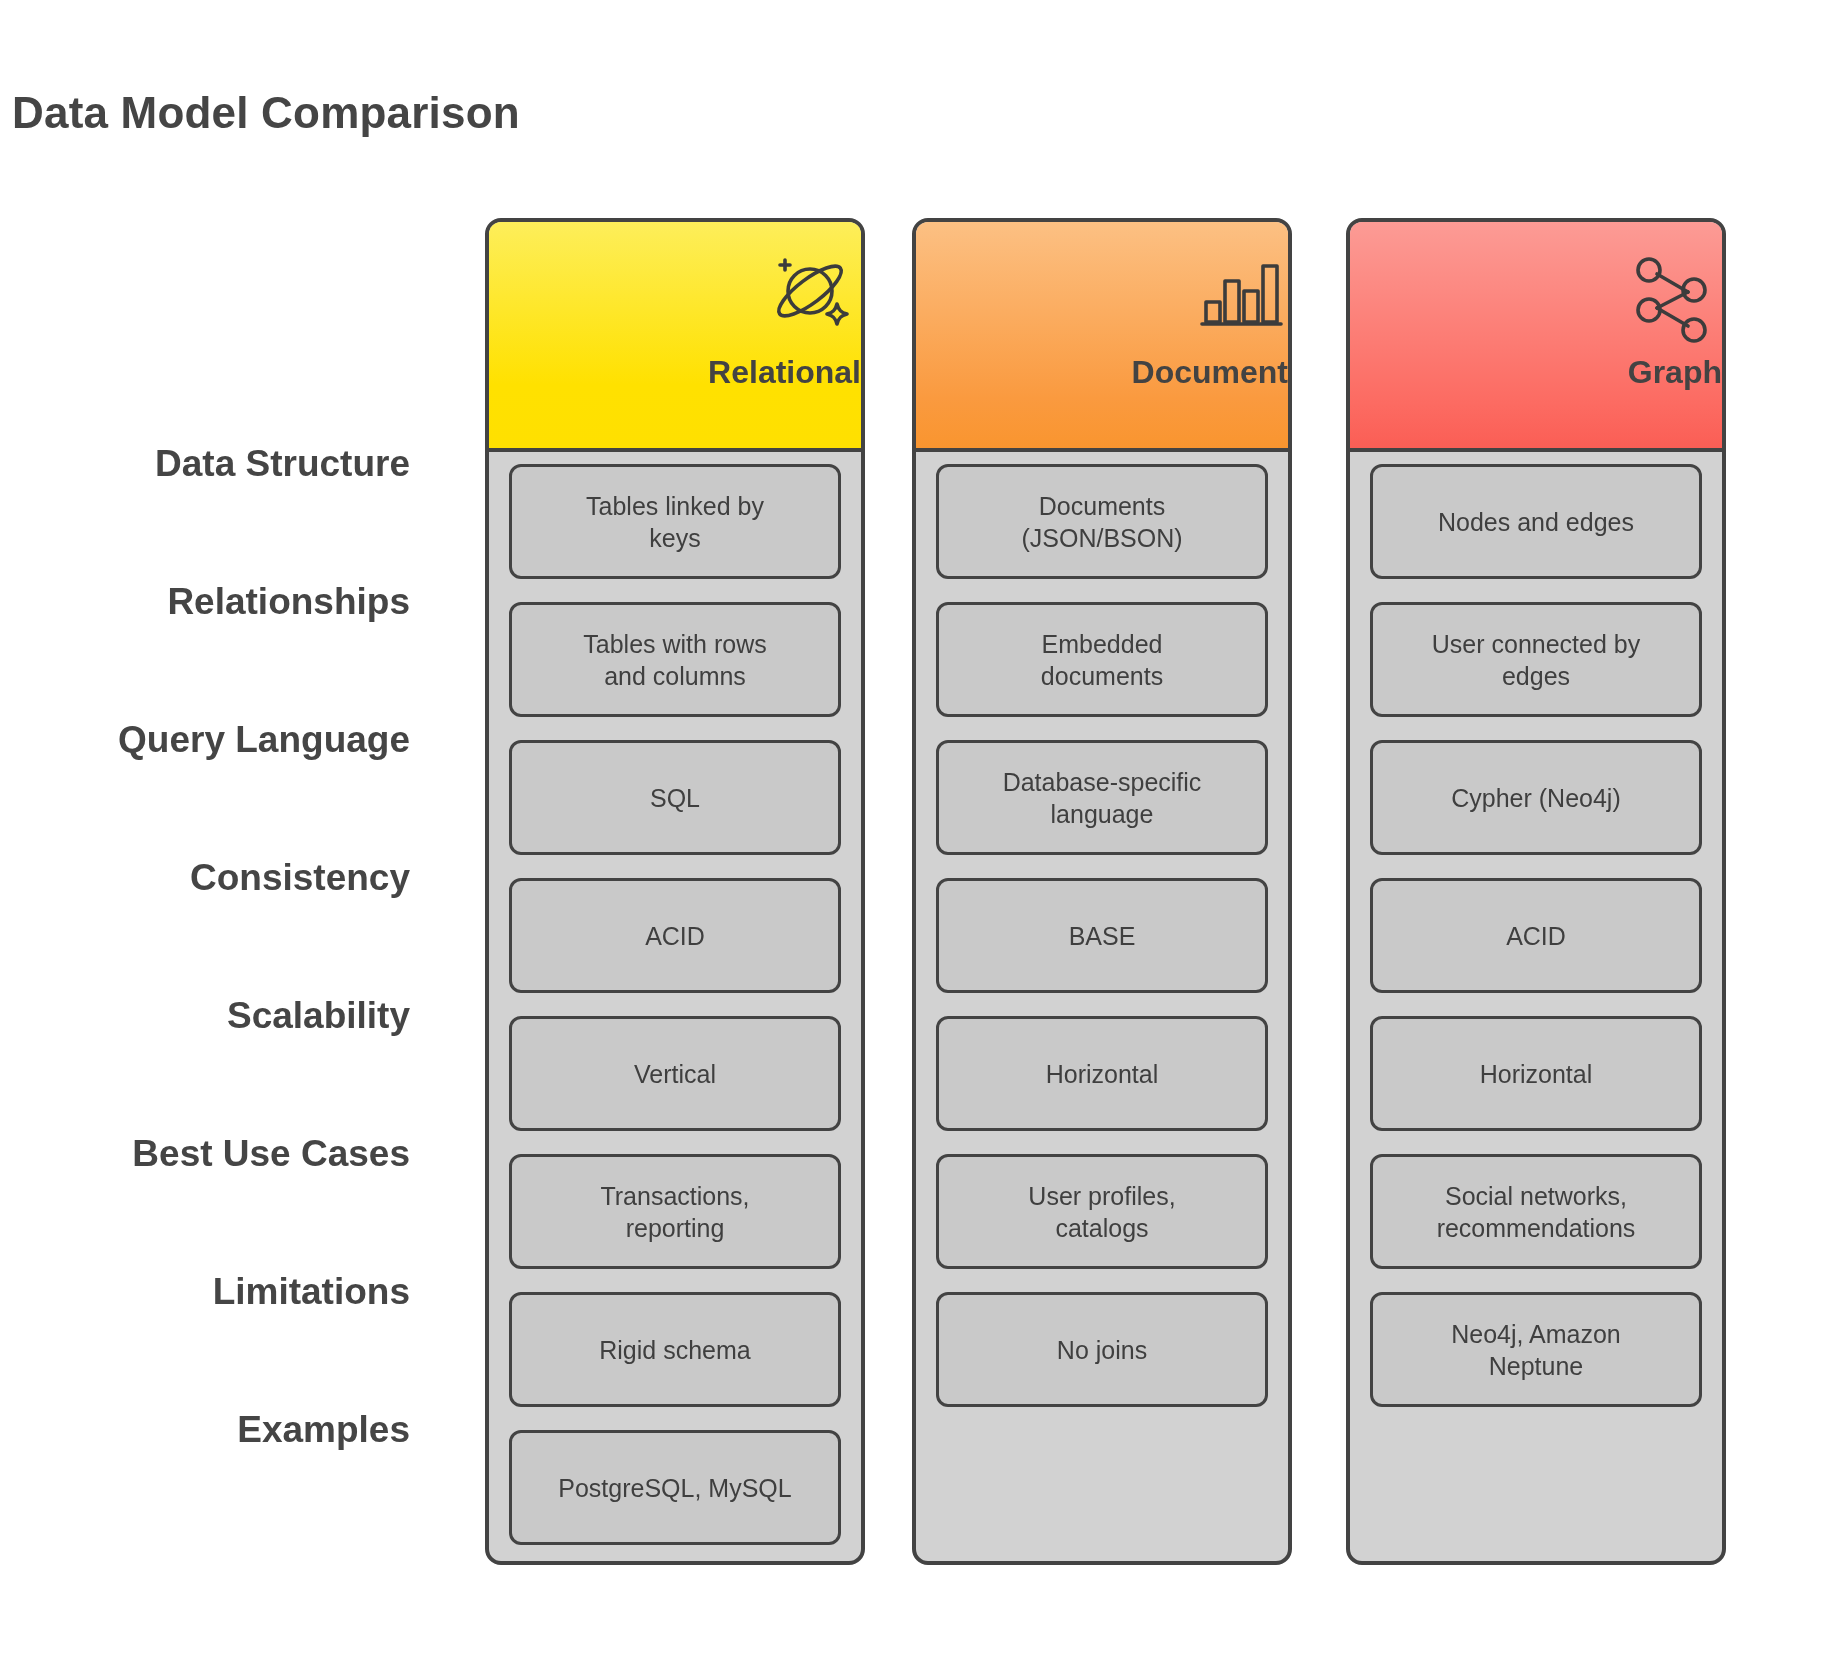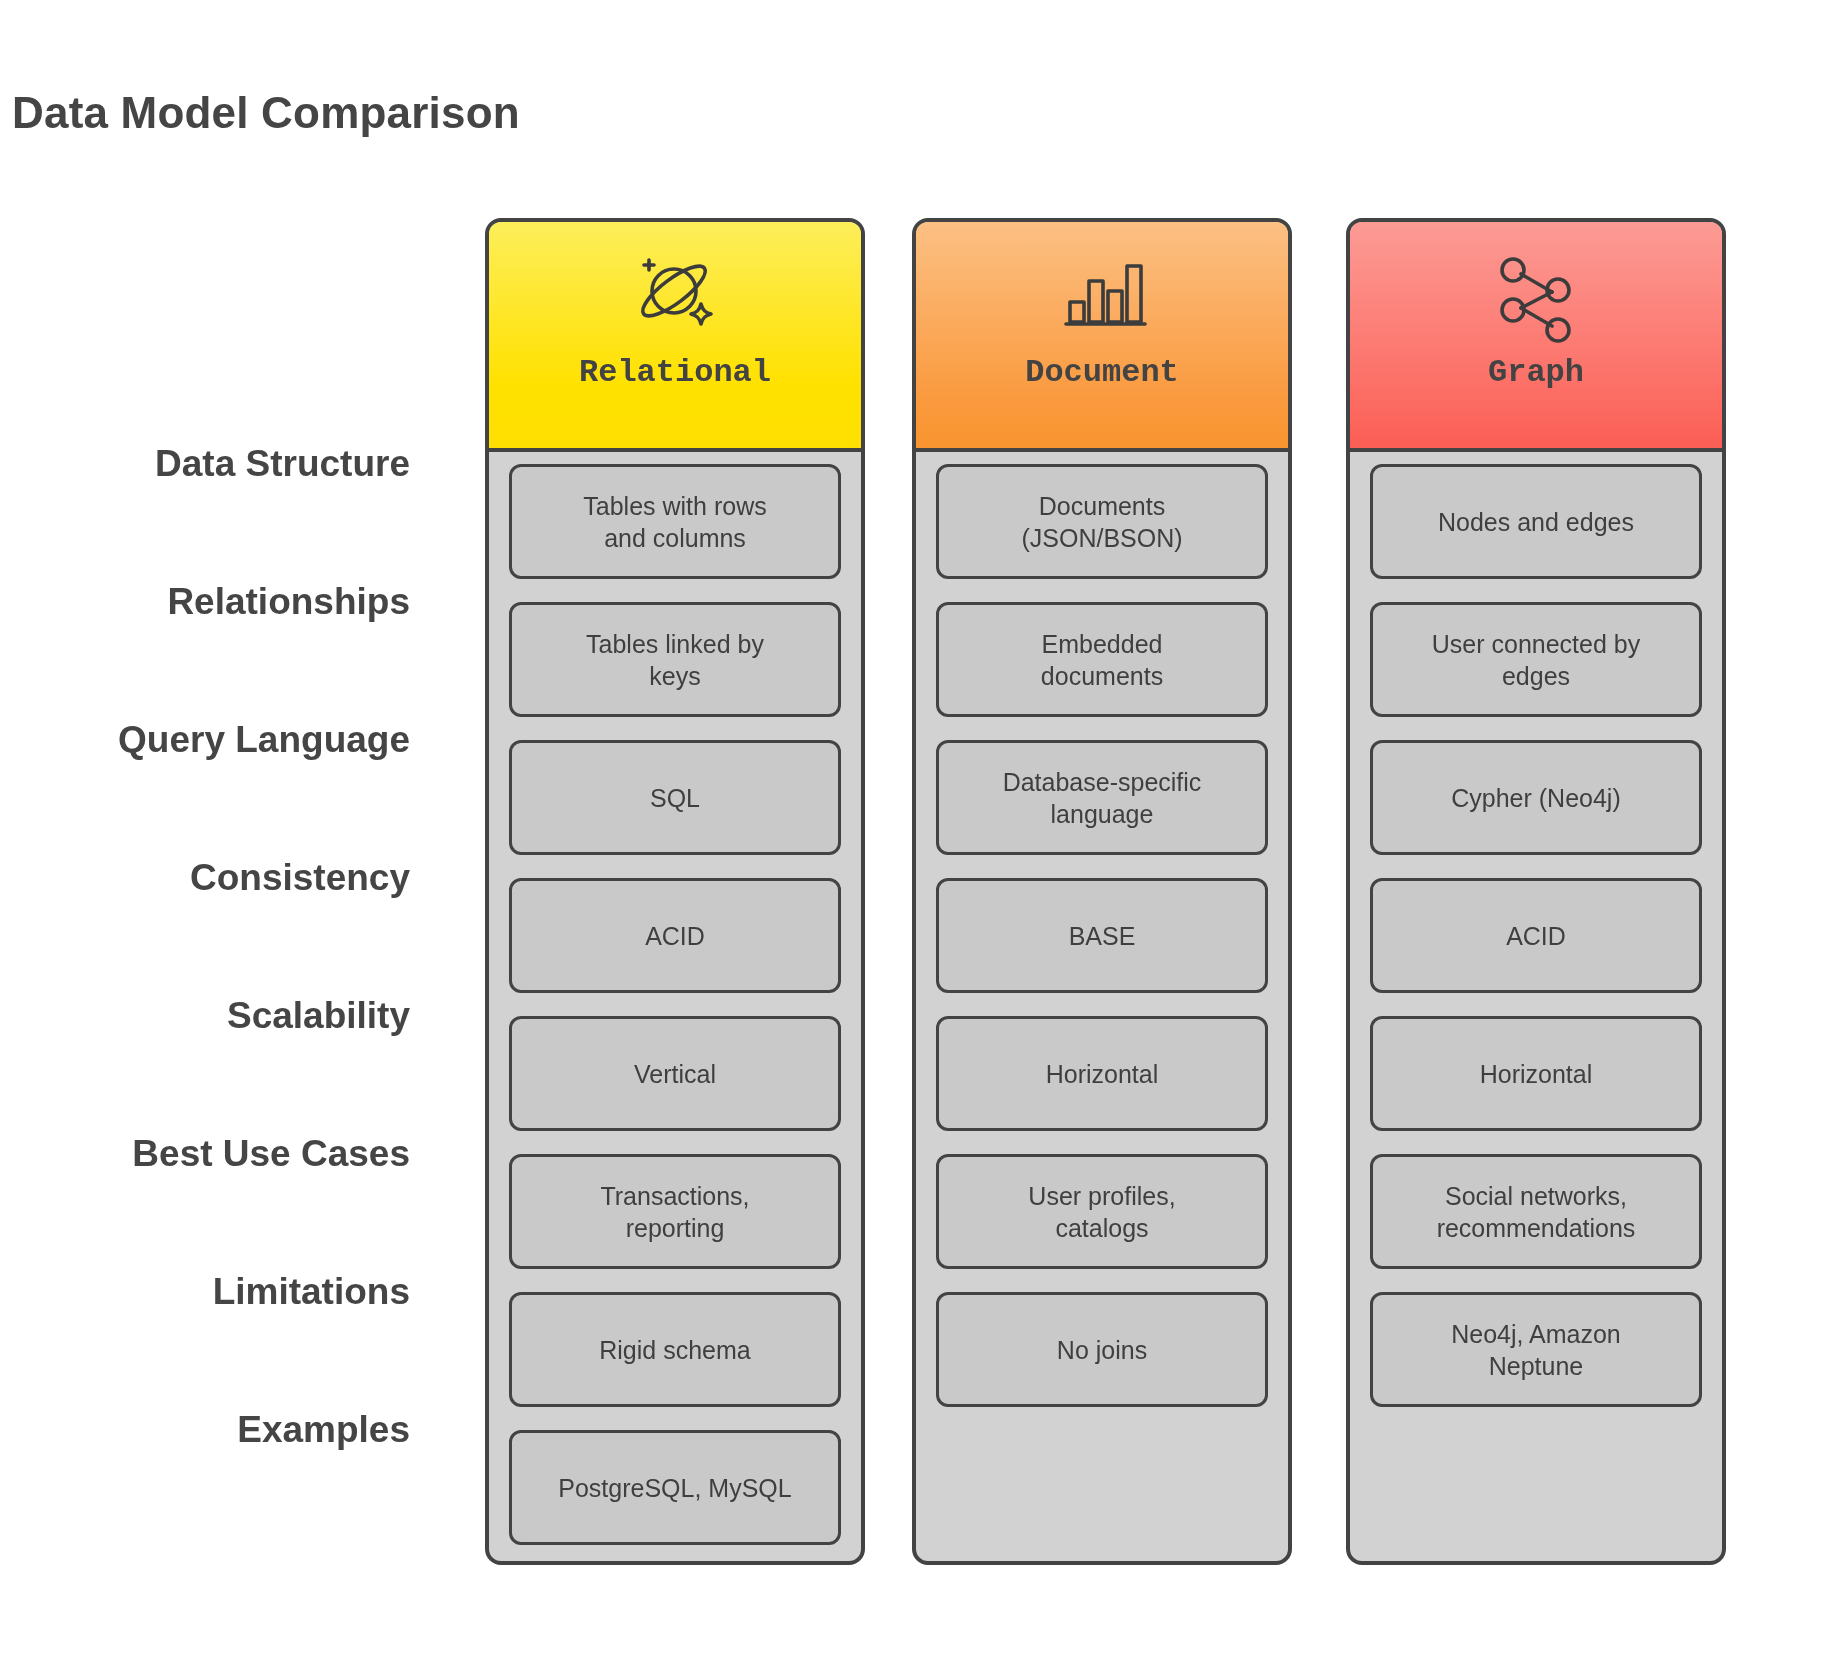--- a/index.html
+++ b/index.html
@@ -75,23 +75,22 @@
   .card-header {
     position: absolute;
     top: 0;
     left: 0;
     right: 0;
     height: 230px;
     border-bottom: 4px solid #434343;
     box-sizing: border-box;
     display: flex;
     flex-direction: column;
-    align-items: center;
+    align-items: flex-end;
     justify-content: flex-start;
-    font-family: Liberation Mono, monospace;
   }
   .card-1 .card-header {
     background: linear-gradient(180deg, #fdee5a 0%, #ffe100 72%, #ffe000 100%);
   }
   .card-2 .card-header {
     background: linear-gradient(180deg, #fcc083 0%, #fa9a3f 78%, #f9952f 100%);
   }
   .card-3 .card-header {
     background: linear-gradient(180deg, #fc9b95 0%, #fc6b62 80%, #fb5e55 100%);
   }
@@ -166,24 +165,24 @@
         <svg width="100" height="100" viewBox="0 0 100 100" fill="none" stroke="#3c3c3c" stroke-width="3.6" stroke-linecap="round" stroke-linejoin="round">
           <circle cx="49" cy="47" r="22"></circle>
           <ellipse cx="49" cy="47" rx="38" ry="12" transform="rotate(-37 49 47)"></ellipse>
           <path d="M24 16 v10 M19 21 h10"></path>
           <path d="M76 60 c1.5 6 4 8.5 10 10 c-6 1.5-8.5 4-10 10 c-1.5-6-4-8.5-10-10 c6-1.5 8.5-4 10-10 z"></path>
         </svg>
       </div>
       <div class="card-title">Relational</div>
     </div>
     <div class="card-body">
+      <div class="cell">Tables linked by
+keys</div>
       <div class="cell">Tables with rows
 and columns</div>
-      <div class="cell">Tables linked by
-keys</div>
       <div class="cell">SQL</div>
       <div class="cell">ACID</div>
       <div class="cell">Vertical</div>
       <div class="cell">Transactions,
 reporting</div>
       <div class="cell">Rigid schema</div>
       <div class="cell">PostgreSQL, MySQL</div>
     </div>
   </div>
 

